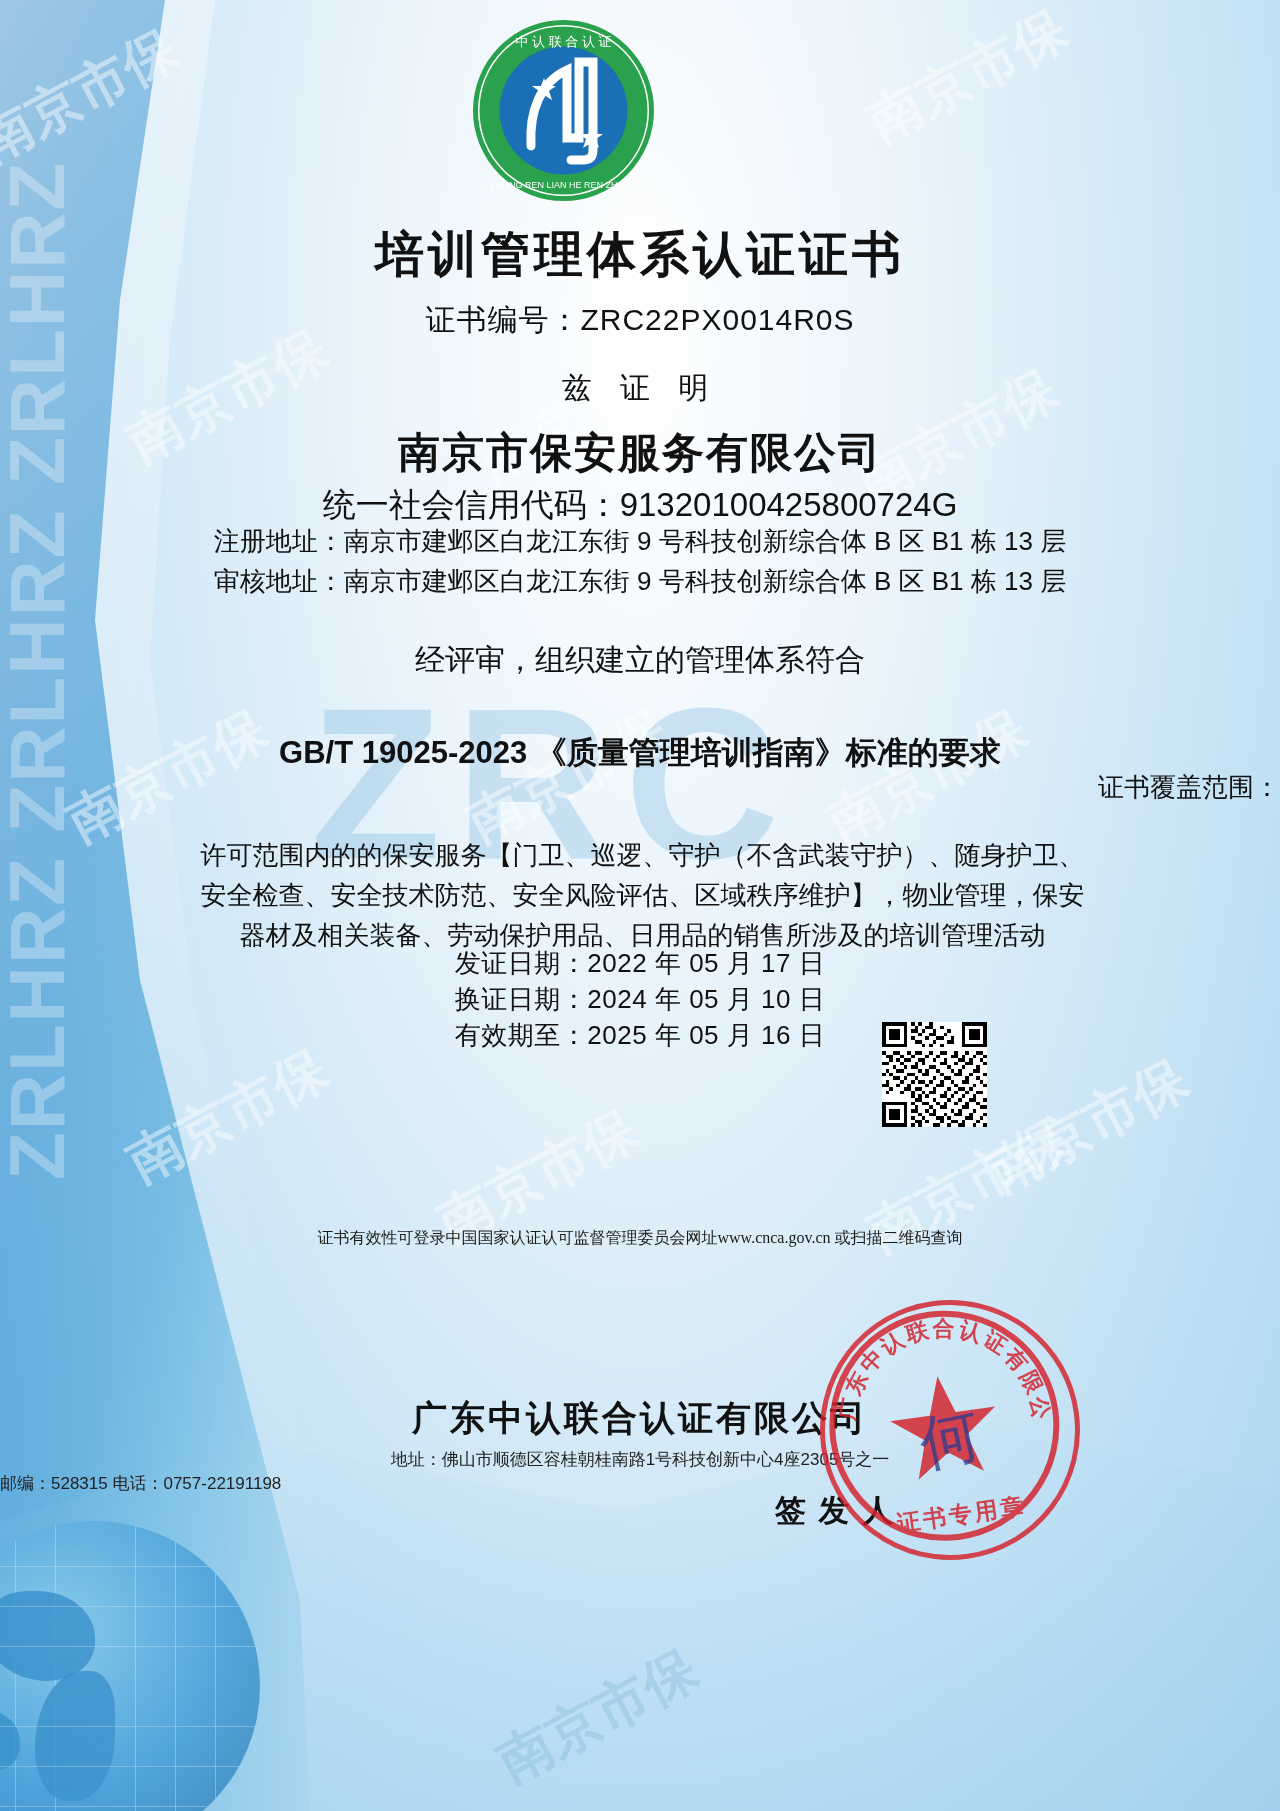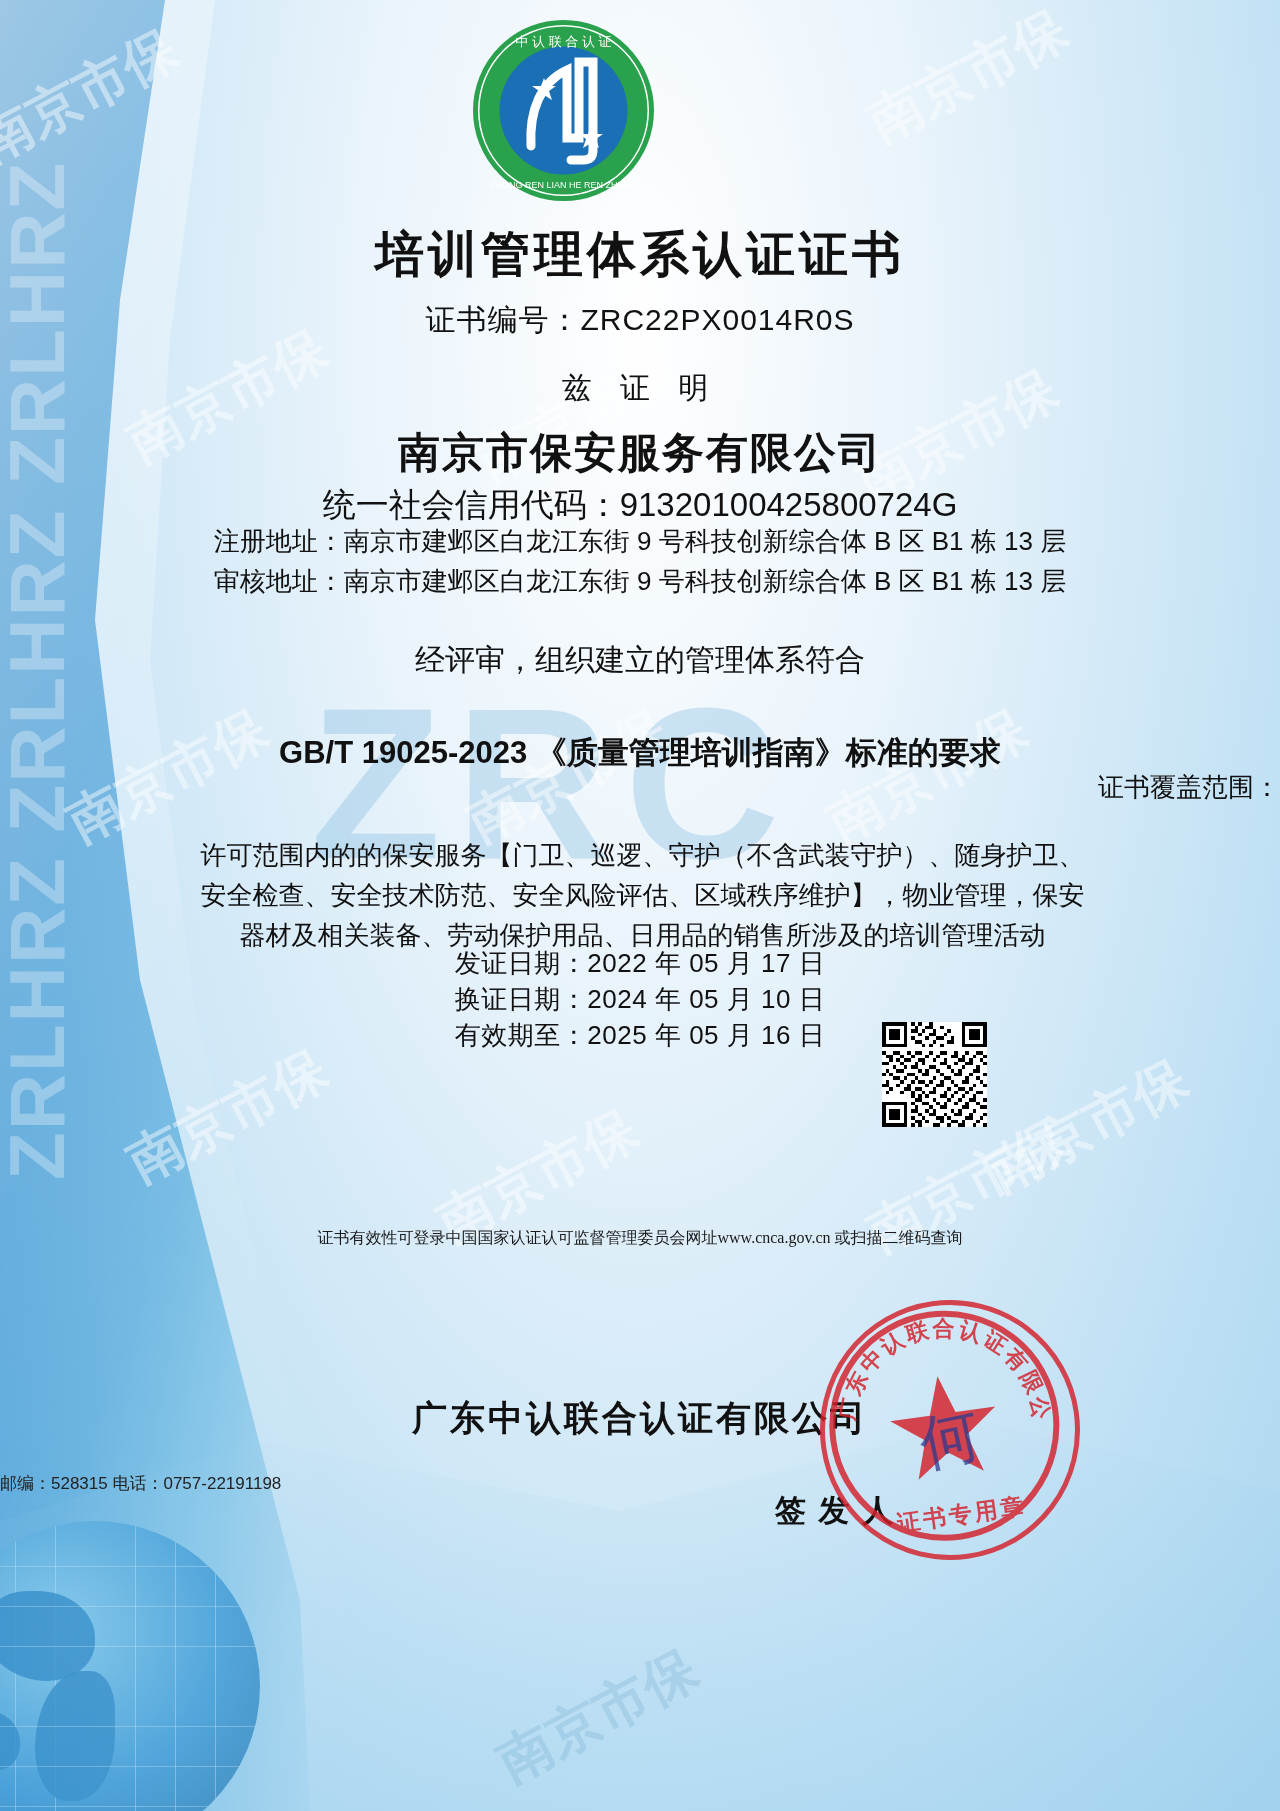--- a/index.html
+++ b/index.html
@@ -465,20 +465,21 @@
             <rect x="21" y="28" width="2" height="1"></rect>
             <rect x="25" y="28" width="1" height="1"></rect>
             <rect x="28" y="28" width="1" height="1"></rect>
         </g>
       </svg>
     </div>
 
     <div class="note2">证书有效性可登录中国国家认证认可监督管理委员会网址www.cnca.gov.cn 或扫描二维码查询</div>
 
     <div class="issuer">广东中认联合认证有限公司</div>
+    <div class="issuer-addr">地址：佛山市顺德区容桂朝桂南路1号科技创新中心4座2305号之一</div>
     <div class="issuer-contact">邮编：528315    电话：0757-22191198</div>
 
     <div class="signer">签 发 人</div>
 
     <div class="seal">
       <svg viewBox="0 0 240 240" width="240" height="240">
         <defs>
           <path id="sealArc" d="M 30 120 A 90 90 0 0 1 210 120" fill="none"></path>
         </defs>
         <circle cx="120" cy="120" r="112" fill="none" stroke="#d4202a" stroke-width="6"></circle>

